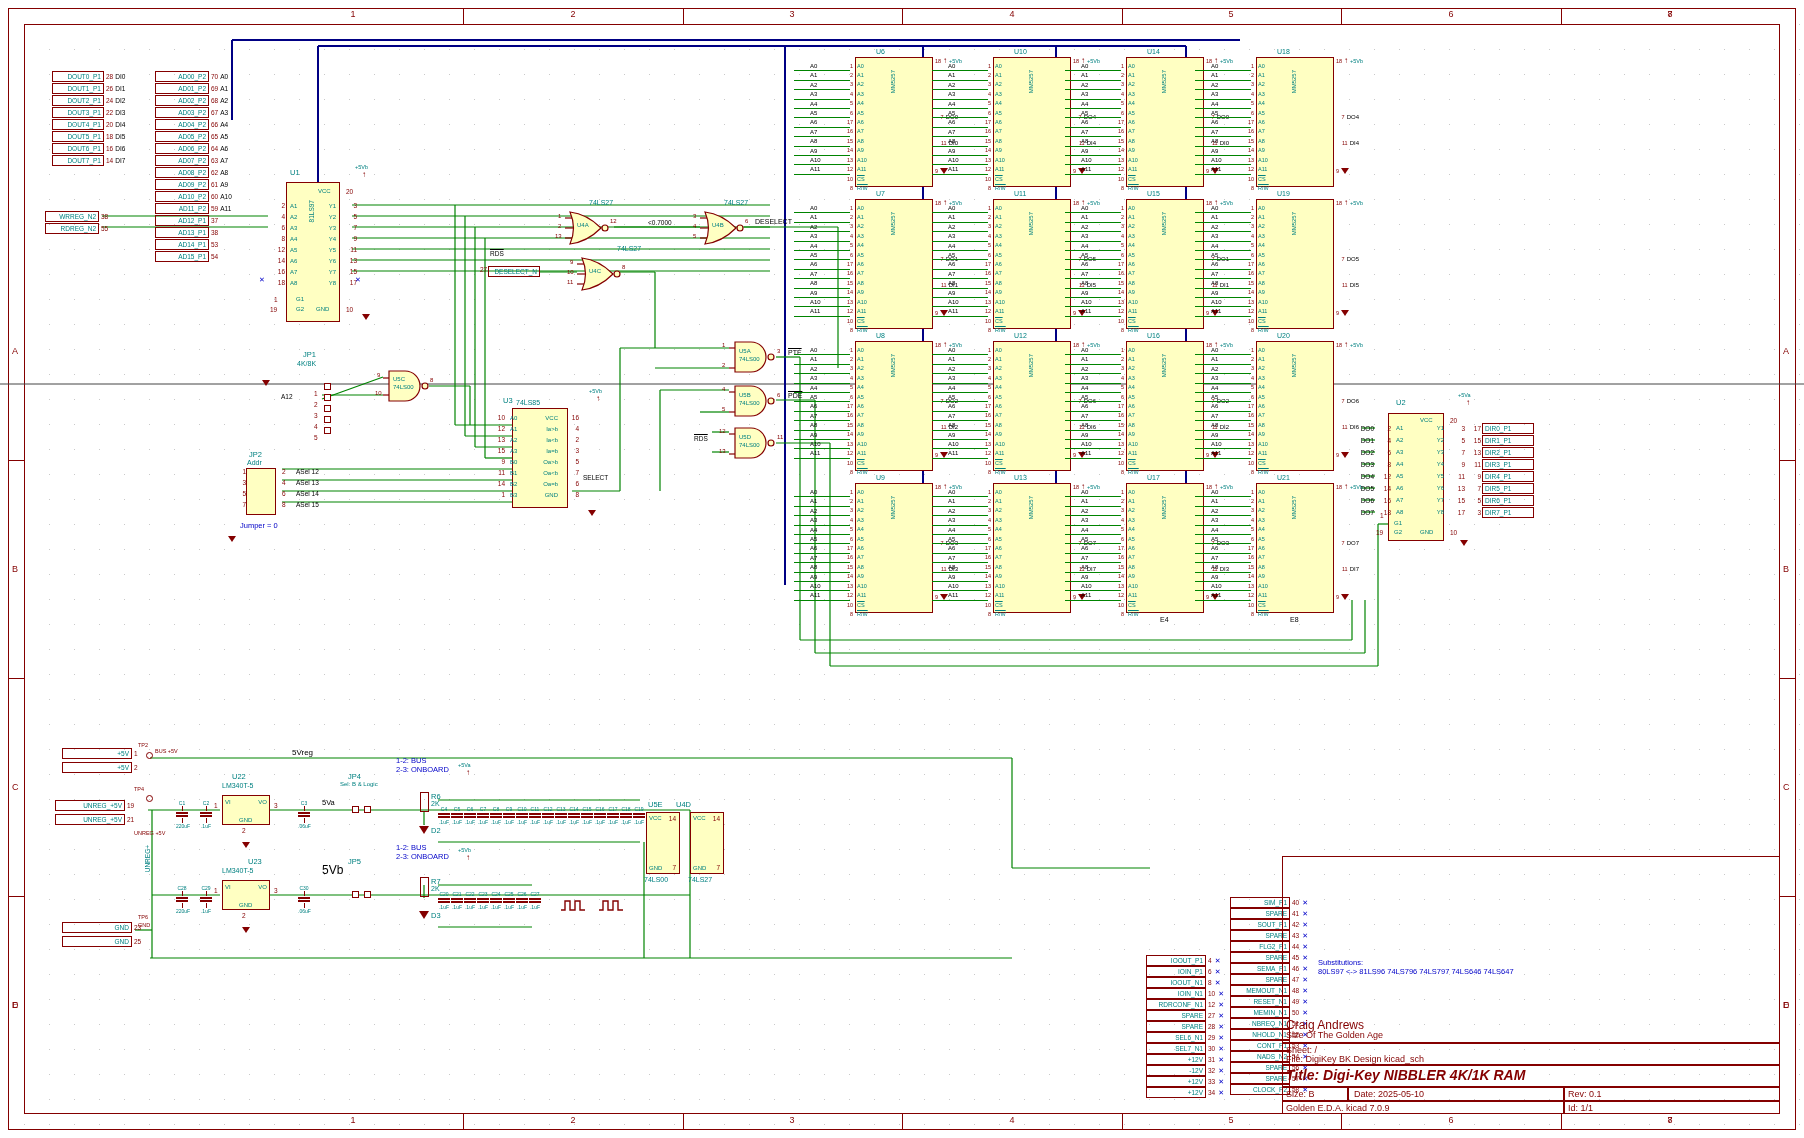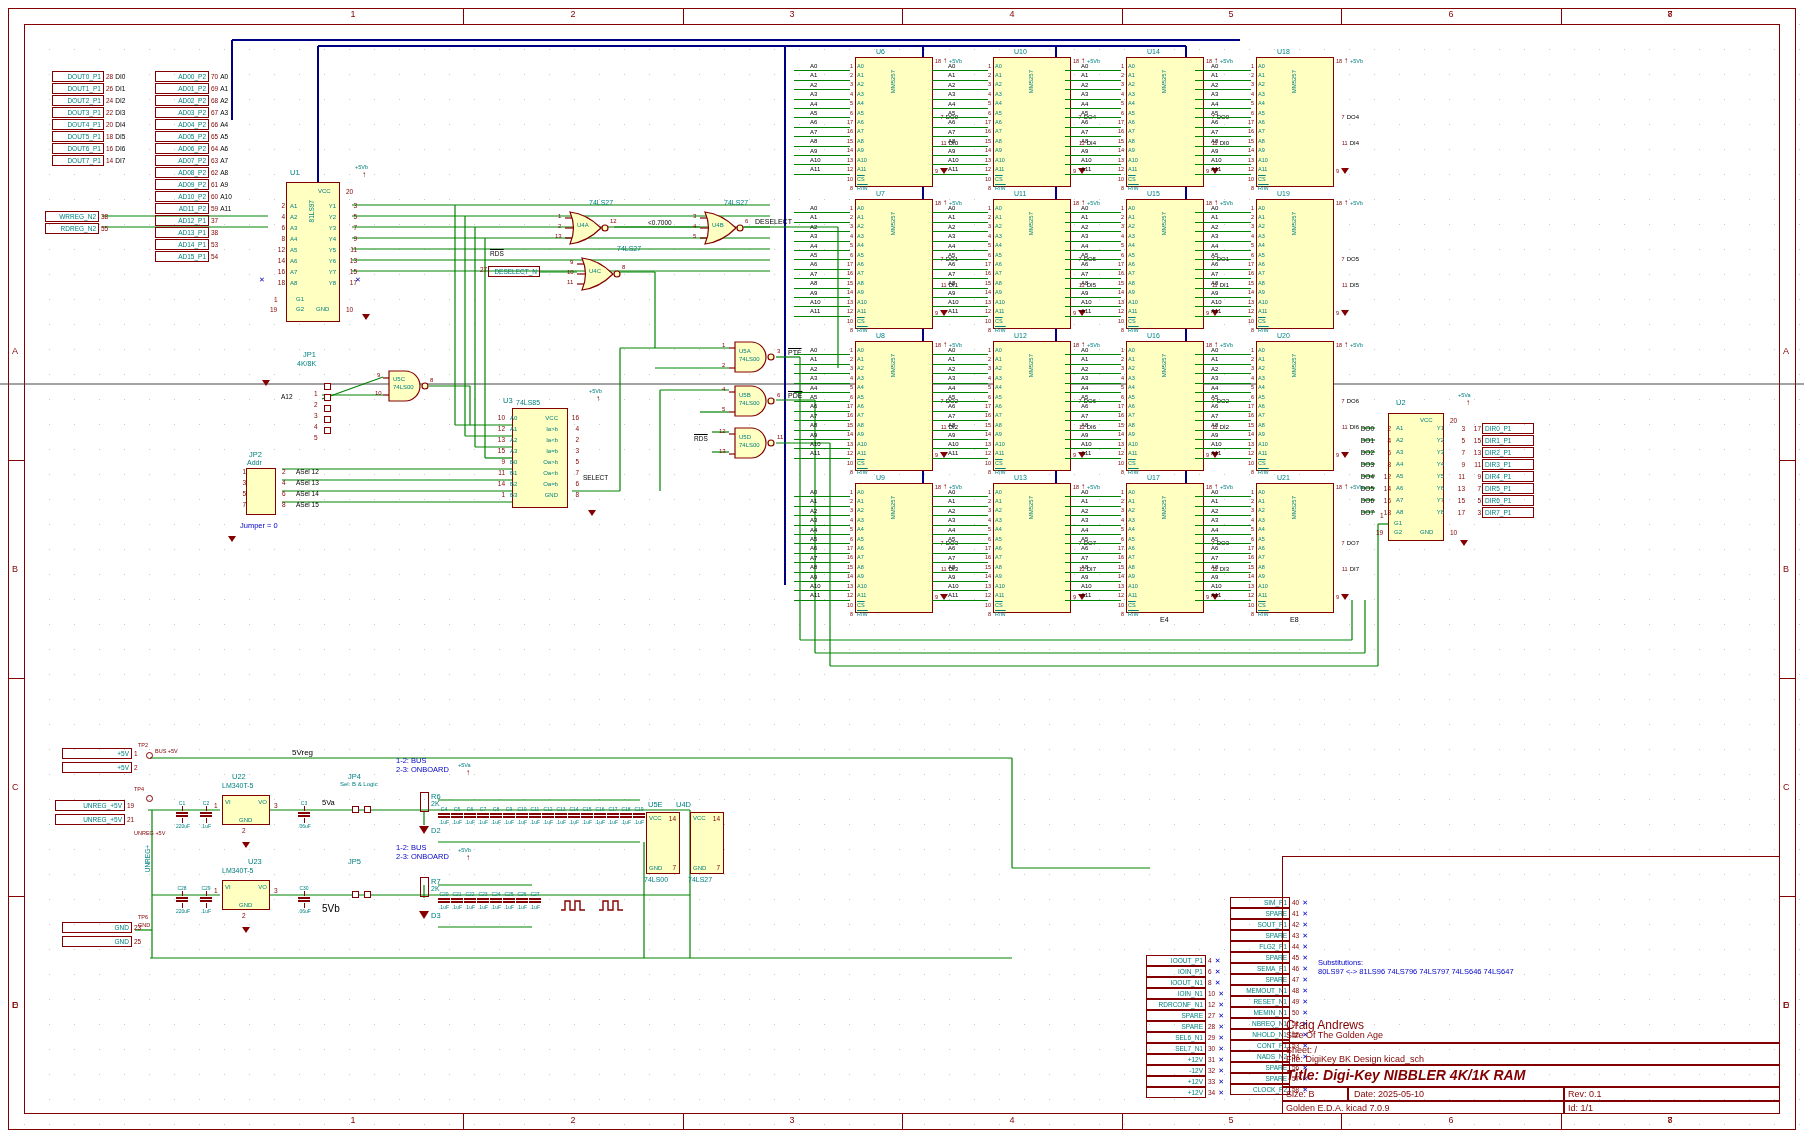--- a/index.html
+++ b/index.html
@@ -2633,21 +2633,21 @@
       <span class="cr">.1uF</span>
     </div>
   <div class="cap" style="left:298px;top:885px">
       <span class="cr">C30</span>
       <div class="stem"></div>
       <div class="pl"></div>
       <div class="pl"></div>
       <div class="stem"></div>
       <span class="cr">.06uF</span>
     </div>
-  <span class="lbl blk" style="left:322px;top:903px;font-size:10px">5Vb</span>
+  <span class="lbl blk" style="left:322px;top:863px;font-size:12px">5Vb</span>
   <span class="lbl ref" style="left:348px;top:857px">JP5</span>
   <span class="jsq" style="left:352px;top:891px"></span>
   <span class="jsq" style="left:364px;top:891px"></span>
   <span class="lbl note" style="left:396px;top:843px">1-2: BUS</span>
   <span class="lbl note" style="left:396px;top:852px">2-3: ONBOARD</span>
   <div class="resist" style="left:420px;top:877px"></div>
   <span class="lbl ref" style="left:431px;top:877px">R7</span>
   <span class="lbl val" style="left:431px;top:885px">2K</span>
   <div class="diode" style="left:419px;top:911px"></div>
   <span class="lbl ref" style="left:431px;top:911px">D3</span>

